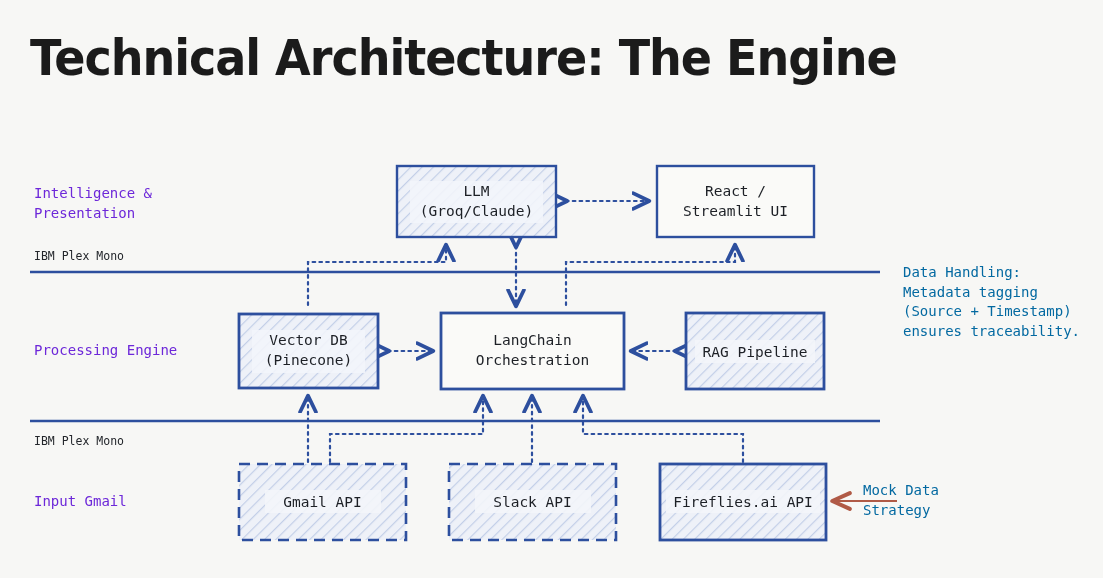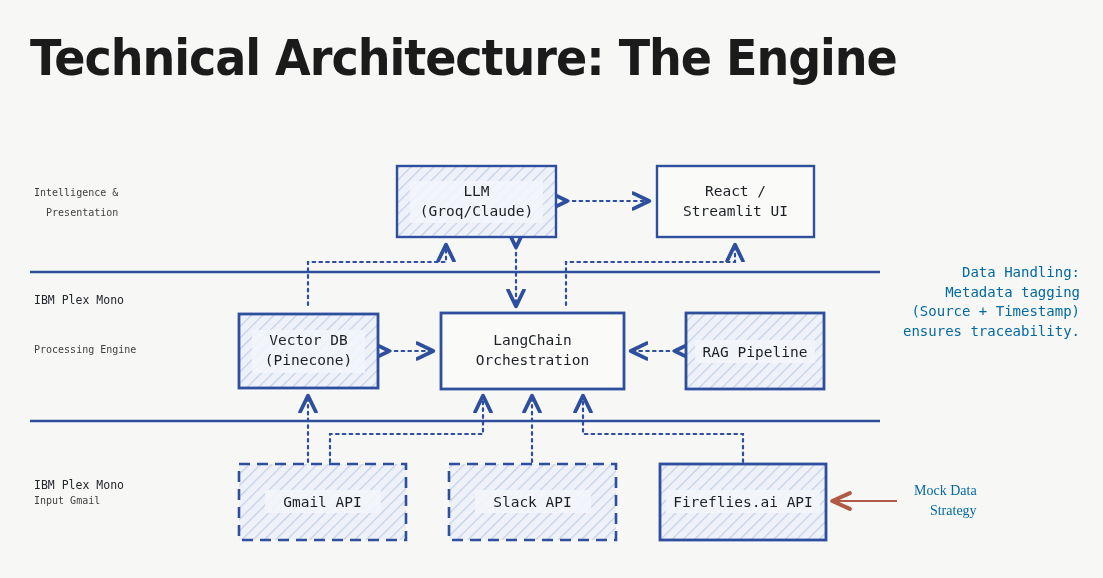--- a/index.html
+++ b/index.html
@@ -11,21 +11,20 @@
     height: 578px;
     background: #f7f7f5;
     font-family: "DejaVu Sans Mono", "Liberation Mono", monospace;
     overflow: hidden;
     position: relative;
   }
   #stage {
     position: relative;
     width: 1103px;
     height: 578px;
-    text-align: right;
   }
   .title {
     position: absolute;
     left: 30px;
     top: 30px;
     font-family: "DejaVu Sans", "Liberation Sans", sans-serif;
     font-weight: bold;
     font-size: 49px;
     letter-spacing: -1.1px;
     color: #1b1b1b;
@@ -36,32 +35,31 @@
   svg.diagram {
     position: absolute;
     left: 0;
     top: 0;
     width: 1103px;
     height: 578px;
   }
   .layer-label {
     position: absolute;
     font-family: "DejaVu Sans Mono", "Liberation Mono", monospace;
-    font-size: 10px;
-    color: #404040;
+    font-size: 14px;
+    color: #6d28d9;
     line-height: 20px;
     white-space: pre-line;
   }
   .font-note {
     position: absolute;
     font-family: "DejaVu Sans Mono", "Liberation Mono", monospace;
     font-size: 11.5px;
     color: #23262b;
     white-space: nowrap;
-    margin-top: 44px;
   }
   .annot {
     position: absolute;
     font-family: "DejaVu Sans Mono", "Liberation Mono", monospace;
     font-size: 14px;
     line-height: 19.5px;
     color: #0369a1;
     white-space: pre-line;
   }
   .box-label {
@@ -83,21 +81,21 @@
 
   <div class="layer-label" style="left:34px; top:340px;">Processing Engine</div>
   <div class="font-note" style="left:34px; top:434px;">IBM Plex Mono</div>
 
   <div class="layer-label" style="left:34px; top:491px;">Input Gmail</div>
 
   <div class="annot" style="left:903px; top:263px;">Data Handling:
 Metadata tagging
 (Source + Timestamp)
 ensures traceability.</div>
-  <div class="annot" style="left:914px; top:481px;font-family:Liberation Serif, serif;">Mock Data
+  <div class="annot" style="left:863px; top:481px;">Mock Data
 Strategy</div>
 
   <svg class="diagram" viewBox="0 0 1103 578">
     <defs>
       <pattern id="hatch" width="8" height="8" patternUnits="userSpaceOnUse" patternTransform="rotate(45)">
         <rect width="8" height="8" fill="#eef1f8"></rect>
         <line x1="0" y1="0" x2="0" y2="8" stroke="#c3cfe8" stroke-width="2.4"></line>
       </pattern>
       <marker id="arrowBlue" markerWidth="9" markerHeight="9" refX="7.4" refY="4.5" orient="auto">
         <path d="M0.6,0.9 L8,4.5 L0.6,8.1" fill="none" stroke="#2d4f9e" stroke-width="1.7" stroke-linecap="round" stroke-linejoin="round"></path>

